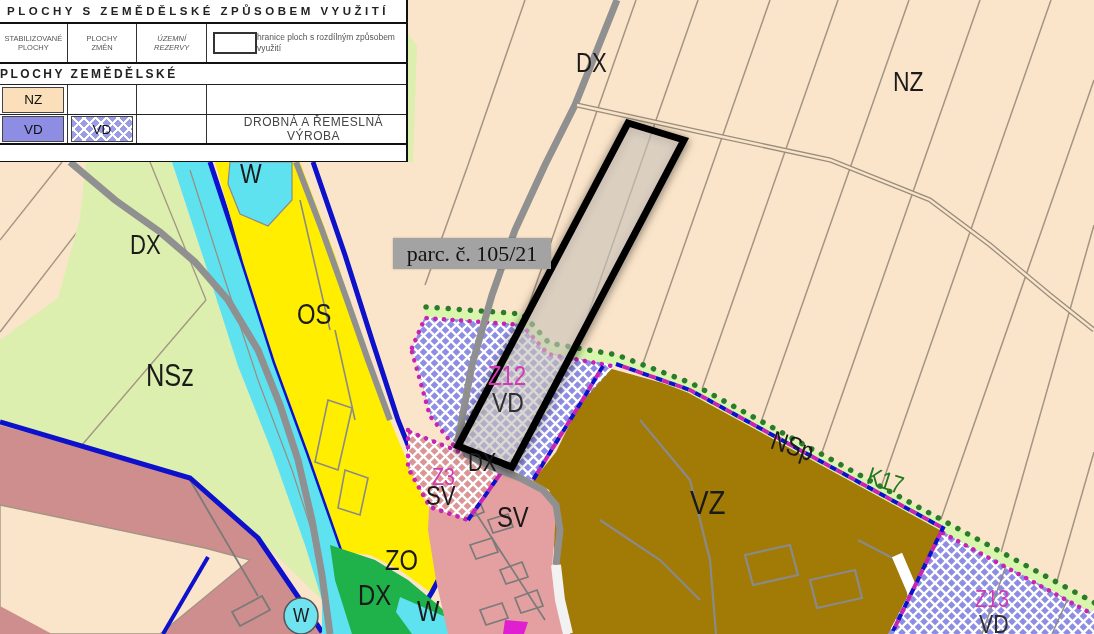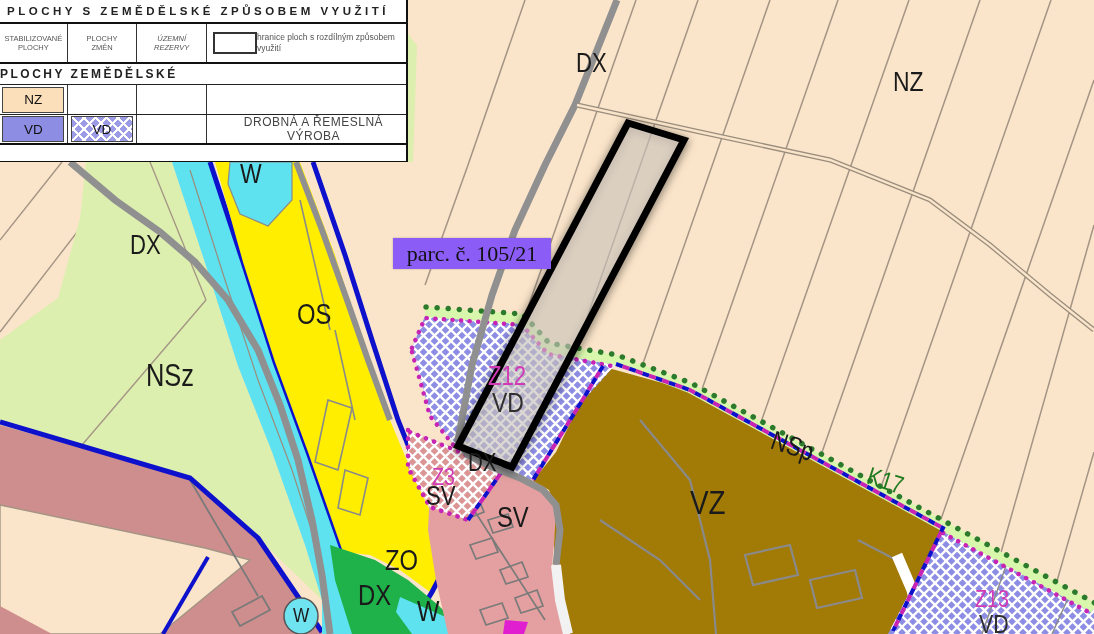--- a/index.html
+++ b/index.html
@@ -8,21 +8,21 @@
   #mapsvg{position:absolute;left:0;top:0;}
   
   .mlabel{position:absolute;color:#1a1a1a;font-weight:500;line-height:1;
           transform:scaleX(0.82);transform-origin:left top;white-space:nowrap;
           letter-spacing:0px;}
   .magenta{color:#d13ab4;}
   .dkgray{color:#2f2f2f;}
   .green-lbl{color:#1f7a1f;}
   .rot18{transform:rotate(18deg) scaleX(0.82);}
   .parcel-tag{position:absolute;left:393px;top:238px;width:158px;height:31px;
-      background:#8b5cf6;color:#111;font-family:"Liberation Serif",serif;
+      background:#a3a3a3;color:#111;font-family:"Liberation Serif",serif;
       font-size:22px;line-height:31px;text-align:center;box-shadow:0 0 2px rgba(0,0,0,.25);}
   
   #legend{position:absolute;left:0;top:0;width:408px;height:162px;background:#fff;
       border-right:2px solid #111;border-bottom:1px solid #111;color:#222;
       font-family:"Liberation Sans",sans-serif;box-sizing:border-box;}
   .lg-title{height:22px;line-height:22px;border-bottom:2px solid #111;
       font-size:11.5px;font-weight:700;letter-spacing:3.5px;padding-left:7px;
       white-space:nowrap;overflow:hidden;}
   .lg-row{display:flex;box-sizing:border-box;}
   .lg-head{height:40px;border-bottom:2px solid #111;}

